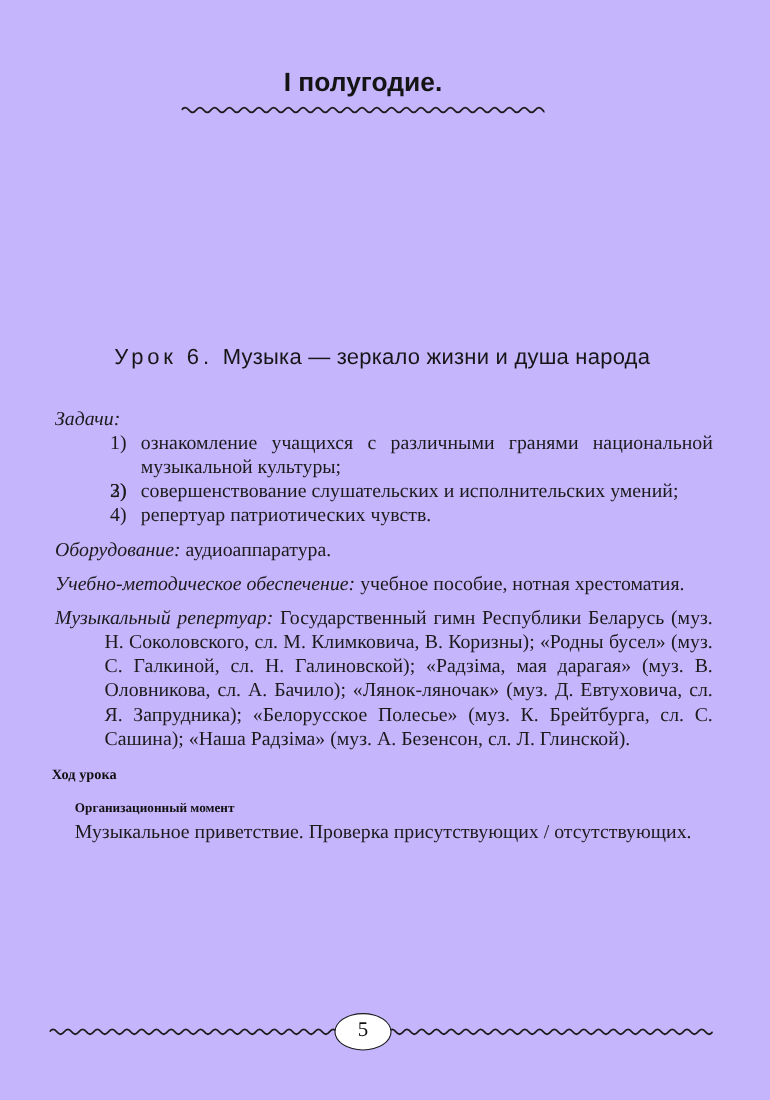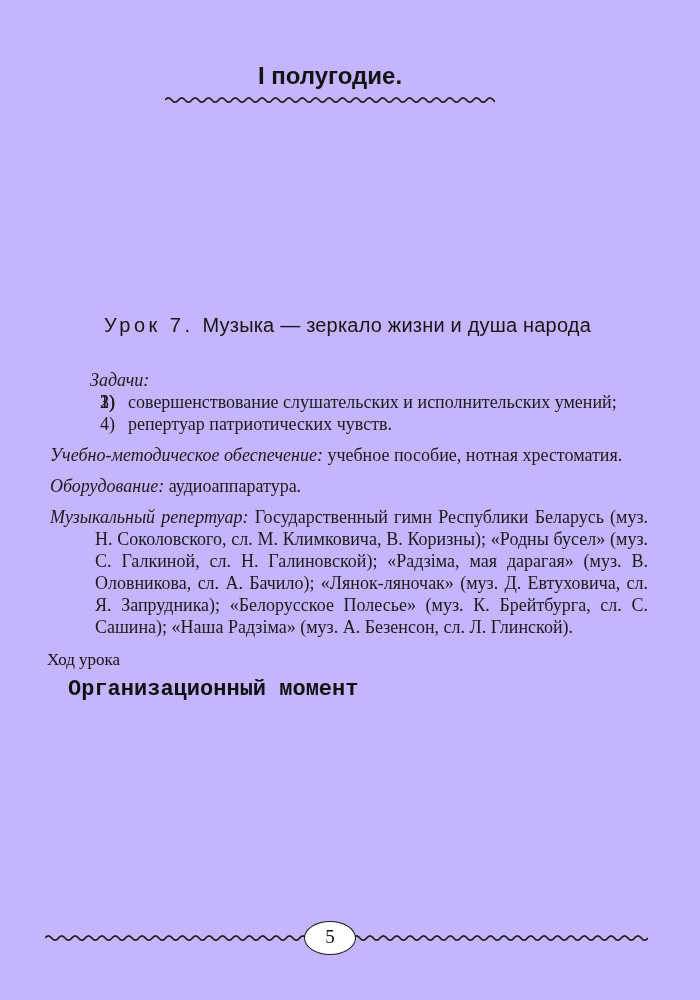--- a/index.html
+++ b/index.html
@@ -33,30 +33,30 @@
   .lesson-title { font-weight:400; letter-spacing:0.2px; }
   
   .content {
     position:absolute; top:360px; left:47px; width:601px;
     font-size:18px; line-height:22px; color:#1b1b1b;
   }
   .content p { text-align:justify; }
   .lead { font-style:italic; }
   .hang { padding-left:48px; text-indent:-45px; }
   .sp { margin-top:9px; }
-  .label-line { text-indent:3px;margin-left:40px; }
+  .label-line { text-indent:3px; }
   .task { position:relative; padding-left:81px; }
   .task-num { position:absolute; left:53px; top:0; }
   .flow-heading {
     margin-top:11px; margin-right:30px; text-align:center;
-    font-weight:400; font-size:17px; color:#111;
+    font-weight:700; font-size:13px; color:#111;
   }
   .stage-heading {
     margin-top:8px; padding-left:21px;
-    font-weight:700; font-size:22px; color:#111;font-family:Liberation Mono, monospace;
+    font-weight:700; font-size:12px; color:#111;
   }
   .stage-text { text-indent:21px; }
   
   .page-footer { position:absolute; left:0; top:921px; width:700px; height:36px; }
   .footer-wave { position:absolute; left:45px; top:12px; }
   .page-badge {
     position:absolute; left:304px; top:0; width:52px; height:34px;
     background:#fff; border:1.7px solid #1a1a1a; border-radius:50%;
     text-align:center; line-height:30px; font-size:19px; color:#111;
   }
@@ -68,66 +68,68 @@
 
   <div class="doc-header">
     <div>I полугодие.</div>
     <svg class="wave title-wave" width="330" height="10" viewBox="0 0 330 10">
         <path d="M0 5 q 3.35 -4.4 6.7 0 q 3.35 4.4 6.7 0 q 3.35 -4.4 6.7 0 q 3.35 4.4 6.7 0 q 3.35 -4.4 6.7 0 q 3.35 4.4 6.7 0 q 3.35 -4.4 6.7 0 q 3.35 4.4 6.7 0 q 3.35 -4.4 6.7 0 q 3.35 4.4 6.7 0 q 3.35 -4.4 6.7 0 q 3.35 4.4 6.7 0 q 3.35 -4.4 6.7 0 q 3.35 4.4 6.7 0 q 3.35 -4.4 6.7 0 q 3.35 4.4 6.7 0 q 3.35 -4.4 6.7 0 q 3.35 4.4 6.7 0 q 3.35 -4.4 6.7 0 q 3.35 4.4 6.7 0 q 3.35 -4.4 6.7 0 q 3.35 4.4 6.7 0 q 3.35 -4.4 6.7 0 q 3.35 4.4 6.7 0 q 3.35 -4.4 6.7 0 q 3.35 4.4 6.7 0 q 3.35 -4.4 6.7 0 q 3.35 4.4 6.7 0 q 3.35 -4.4 6.7 0 q 3.35 4.4 6.7 0 q 3.35 -4.4 6.7 0 q 3.35 4.4 6.7 0 q 3.35 -4.4 6.7 0 q 3.35 4.4 6.7 0 q 3.35 -4.4 6.7 0 q 3.35 4.4 6.7 0 q 3.35 -4.4 6.7 0 q 3.35 4.4 6.7 0 q 3.35 -4.4 6.7 0 q 3.35 4.4 6.7 0 q 3.35 -4.4 6.7 0 q 3.35 4.4 6.7 0 q 3.35 -4.4 6.7 0 q 3.35 4.4 6.7 0 q 3.35 -4.4 6.7 0 q 3.35 4.4 6.7 0 q 3.35 -4.4 6.7 0 q 3.35 4.4 6.7 0 q 3.35 -4.4 6.7 0 q 3.35 4.4 6.7 0" fill="none" stroke="#1c1c1c" stroke-width="1.7"></path>
       </svg>
   </div>
 
 
   <div class="lesson-heading">
-    <span class="lesson-number">Урок 7.</span><span class="lesson-title">Музыка — зеркало жизни и душа народа</span>
+    <span class="lesson-number">Урок 6.</span><span class="lesson-title">Музыка — зеркало жизни и душа народа</span>
   </div>
 
   <div class="content">
 
 
     <p class="sp label-line">
       <span class="lead">Задачи:</span>
     </p>
 
     <div>
       <p class="task">
         <span class="task-num">1)</span>
+        <span>ознакомление учащихся с различными гранями национальной музыкальной культуры;</span>
       </p>
       <p class="task">
         <span class="task-num">2)</span>
       </p>
       <p class="task">
         <span class="task-num">3)</span>
         <span>совершенствование слушательских и исполнительских умений;</span>
       </p>
       <p class="task">
         <span class="task-num">4)</span>
         <span>репертуар патриотических чувств.</span>
       </p>
     </div>
 
     <p class="sp hang">
-      <span class="lead">Учебно-методическое обеспечение:</span>
-      <span>учебное пособие, нотная хрестоматия.</span>
+      <span class="lead">Оборудование:</span>
+      <span>аудиоаппаратура.</span>
     </p>
 
     <p class="sp hang">
-      <span class="lead">Оборудование:</span>
-      <span>аудиоаппаратура.</span>
+      <span class="lead">Учебно-методическое обеспечение:</span>
+      <span>учебное пособие, нотная хрестоматия.</span>
     </p>
 
     <p class="sp hang">
       <span class="lead">Музыкальный репертуар:</span>
       <span>Государственный гимн Республики Беларусь (муз. Н. Соколовского, сл. М. Климковича, В. Коризны); «Родны бусел» (муз. С. Галкиной, сл. Н. Галиновской); «Радзіма, мая дарагая» (муз. В. Оловникова, сл. А. Бачило); «Лянок-ляночак» (муз. Д. Евтуховича, сл. Я. Запрудника); «Белорусское Полесье» (муз. К. Брейтбурга, сл. С. Сашина); «Наша Радзіма» (муз. А. Безенсон, сл. Л. Глинской).</span>
     </p>
 
     <p class="flow-heading">Ход урока</p>
 
     <p class="stage-heading">Организационный момент</p>
 
+    <p class="stage-text">Музыкальное приветствие. Проверка присутствующих / отсутствующих.</p>
 
   </div>
 
   <div class="page-footer">
     <svg class="wave footer-wave" width="603" height="10" viewBox="0 0 603 10">
         <path d="M0 5 q 3.35 -4.4 6.7 0 q 3.35 4.4 6.7 0 q 3.35 -4.4 6.7 0 q 3.35 4.4 6.7 0 q 3.35 -4.4 6.7 0 q 3.35 4.4 6.7 0 q 3.35 -4.4 6.7 0 q 3.35 4.4 6.7 0 q 3.35 -4.4 6.7 0 q 3.35 4.4 6.7 0 q 3.35 -4.4 6.7 0 q 3.35 4.4 6.7 0 q 3.35 -4.4 6.7 0 q 3.35 4.4 6.7 0 q 3.35 -4.4 6.7 0 q 3.35 4.4 6.7 0 q 3.35 -4.4 6.7 0 q 3.35 4.4 6.7 0 q 3.35 -4.4 6.7 0 q 3.35 4.4 6.7 0 q 3.35 -4.4 6.7 0 q 3.35 4.4 6.7 0 q 3.35 -4.4 6.7 0 q 3.35 4.4 6.7 0 q 3.35 -4.4 6.7 0 q 3.35 4.4 6.7 0 q 3.35 -4.4 6.7 0 q 3.35 4.4 6.7 0 q 3.35 -4.4 6.7 0 q 3.35 4.4 6.7 0 q 3.35 -4.4 6.7 0 q 3.35 4.4 6.7 0 q 3.35 -4.4 6.7 0 q 3.35 4.4 6.7 0 q 3.35 -4.4 6.7 0 q 3.35 4.4 6.7 0 q 3.35 -4.4 6.7 0 q 3.35 4.4 6.7 0 q 3.35 -4.4 6.7 0 q 3.35 4.4 6.7 0 q 3.35 -4.4 6.7 0 q 3.35 4.4 6.7 0 q 3.35 -4.4 6.7 0 q 3.35 4.4 6.7 0 q 3.35 -4.4 6.7 0 q 3.35 4.4 6.7 0 q 3.35 -4.4 6.7 0 q 3.35 4.4 6.7 0 q 3.35 -4.4 6.7 0 q 3.35 4.4 6.7 0 q 3.35 -4.4 6.7 0 q 3.35 4.4 6.7 0 q 3.35 -4.4 6.7 0 q 3.35 4.4 6.7 0 q 3.35 -4.4 6.7 0 q 3.35 4.4 6.7 0 q 3.35 -4.4 6.7 0 q 3.35 4.4 6.7 0 q 3.35 -4.4 6.7 0 q 3.35 4.4 6.7 0 q 3.35 -4.4 6.7 0 q 3.35 4.4 6.7 0 q 3.35 -4.4 6.7 0 q 3.35 4.4 6.7 0 q 3.35 -4.4 6.7 0 q 3.35 4.4 6.7 0 q 3.35 -4.4 6.7 0 q 3.35 4.4 6.7 0 q 3.35 -4.4 6.7 0 q 3.35 4.4 6.7 0 q 3.35 -4.4 6.7 0 q 3.35 4.4 6.7 0 q 3.35 -4.4 6.7 0 q 3.35 4.4 6.7 0 q 3.35 -4.4 6.7 0 q 3.35 4.4 6.7 0 q 3.35 -4.4 6.7 0 q 3.35 4.4 6.7 0 q 3.35 -4.4 6.7 0 q 3.35 4.4 6.7 0 q 3.35 -4.4 6.7 0 q 3.35 4.4 6.7 0 q 3.35 -4.4 6.7 0 q 3.35 4.4 6.7 0 q 3.35 -4.4 6.7 0 q 3.35 4.4 6.7 0 q 3.35 -4.4 6.7 0 q 3.35 4.4 6.7 0 q 3.35 -4.4 6.7 0 q 3.35 4.4 6.7 0" fill="none" stroke="#1c1c1c" stroke-width="1.7"></path>
       </svg>
     <div class="page-badge">
       <span>5</span>
     </div>

